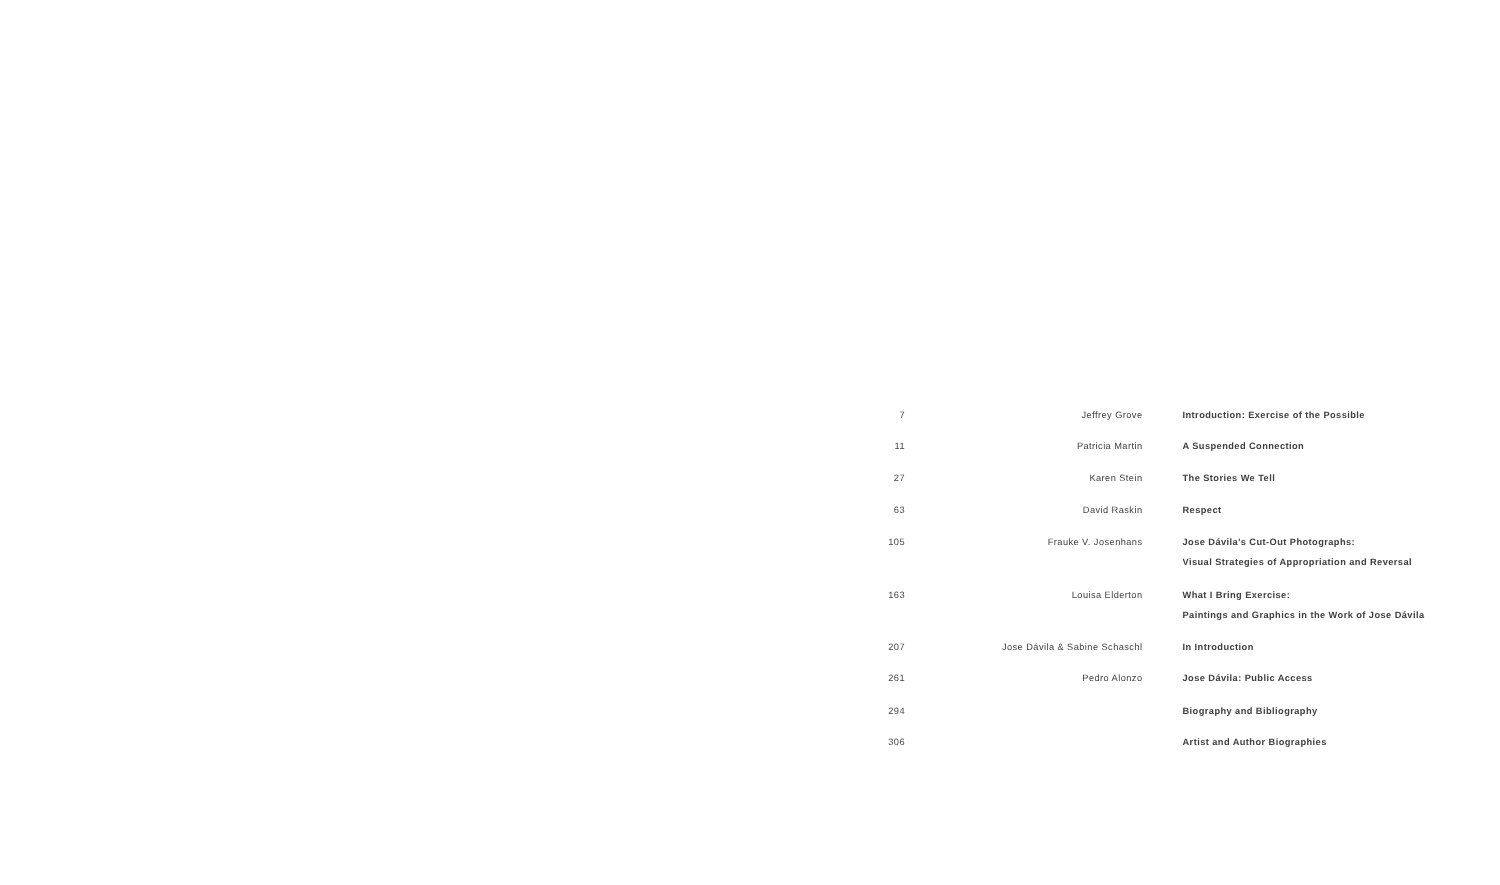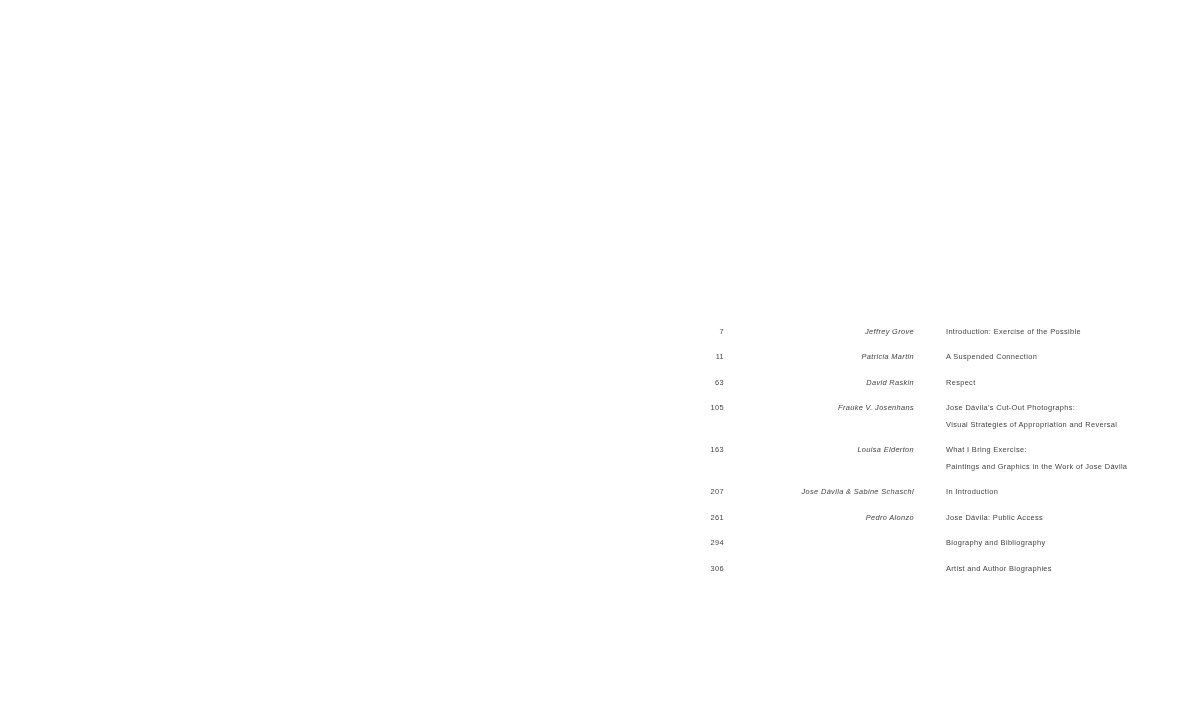--- a/index.html
+++ b/index.html
@@ -50,32 +50,32 @@
     width: 36px;
     text-align: right;
     padding-right: 0;
     padding-top: 8px;
     padding-bottom: 6px;
     white-space: nowrap;
   }
   td.col-author {
     width: 190px;
     text-align: right;
-    font-style: italic;
     padding-top: 8px;
     padding-bottom: 6px;
     padding-right: 0;
     white-space: nowrap;
     color: #3f3f3f;
   }
   td.col-title {
     padding-left: 32px;
     padding-top: 8px;
     padding-bottom: 6px;
     color: #3f3f3f;
+    font-weight: bold;
   }
   .title-line {
     display: block;
     white-space: nowrap;
   }
   .title-line + .title-line {
     margin-top: 5px;
   }
 </style>
 </head>
@@ -91,20 +91,27 @@
           <td class="col-author">Jeffrey Grove</td>
           <td class="col-title">
             <span class="title-line">Introduction: Exercise of the Possible</span>
           </td>
         </tr>
         <tr>
           <td class="col-page">11</td>
           <td class="col-author">Patricia Martin</td>
           <td class="col-title">
             <span class="title-line">A Suspended Connection</span>
+          </td>
+        </tr>
+        <tr>
+          <td class="col-page">27</td>
+          <td class="col-author">Karen Stein</td>
+          <td class="col-title">
+            <span class="title-line">The Stories We Tell</span>
           </td>
         </tr>
         <tr>
           <td class="col-page">63</td>
           <td class="col-author">David Raskin</td>
           <td class="col-title">
             <span class="title-line">Respect</span>
           </td>
         </tr>
         <tr>

